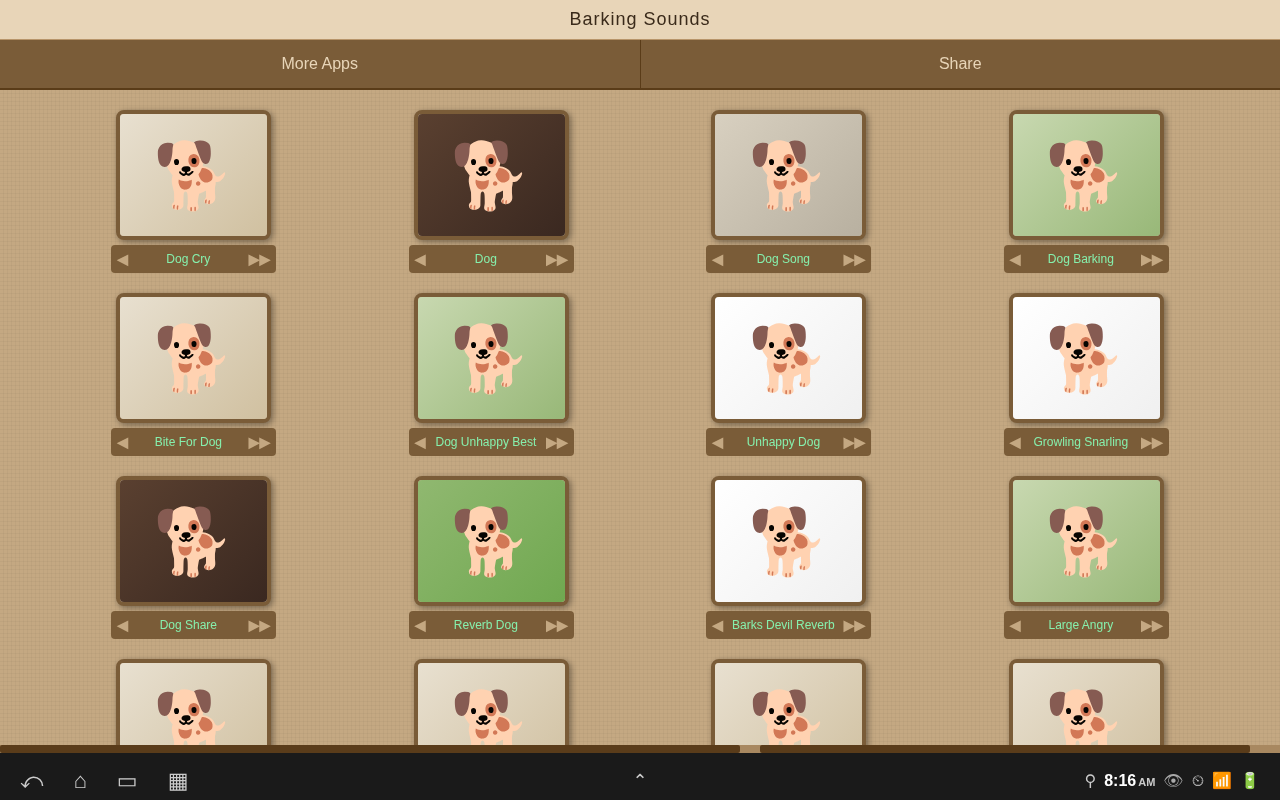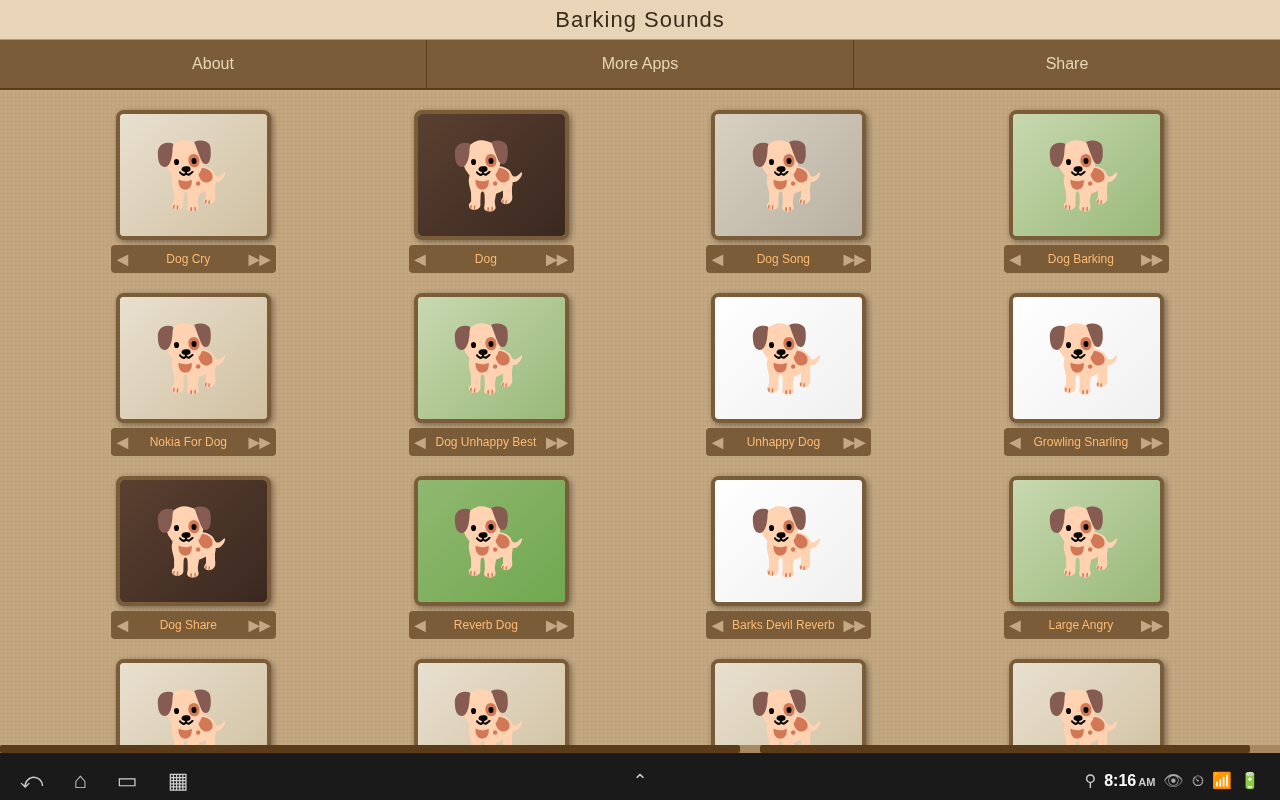--- a/index.html
+++ b/index.html
@@ -14,21 +14,21 @@
     
     #title-bar {
       background: #e8d5b8;
       height: 40px;
       display: flex;
       align-items: center;
       justify-content: center;
       border-bottom: 1px solid #b8956a;
     }
     #title-bar span {
-      font-size: 22px;
+      font-size: 18px;
       color: #3a2a1a;
       letter-spacing: 1px;
     }
 
     
     #nav-bar {
       background: #7a5c38;
       height: 50px;
       display: flex;
       align-items: stretch;
@@ -116,21 +116,21 @@
       width: 0;
       height: 0;
     }
 
     .arrow-left {
       color: #c4a882;
       font-size: 14px;
       font-weight: bold;
     }
     .label-text {
-      color: #fdba74;
+      color: #86efac;
       font-size: 12px;
       text-align: center;
       flex: 1;
     }
     .arrow-right {
       color: #c4a882;
       font-size: 14px;
       font-weight: bold;
     }
 
@@ -197,21 +197,20 @@
     }
   </style>
 </head>
 <body>
 
 <div id="title-bar">
   <span>Barking Sounds</span>
 </div>
 
 <div id="nav-bar">
-  <div class="nav-btn">About</div>
   <div class="nav-btn">More Apps</div>
   <div class="nav-btn">Share</div>
 </div>
 
 <div id="main-content">
   <div class="sound-grid" id="sound-grid">
 
   <div class="sound-item">
         <div class="sound-frame">
           <div class="dog-image" style="background: linear-gradient(135deg, rgb(232, 224, 208) 0%, rgb(208, 192, 160) 100%);">
@@ -261,21 +260,21 @@
         </div>
       </div>
       <div class="sound-item">
         <div class="sound-frame">
           <div class="dog-image" style="background: linear-gradient(135deg, rgb(232, 224, 208) 0%, rgb(208, 192, 160) 100%);">
             <span style="font-size: 65px; line-height: 1;">🐕</span>
           </div>
         </div>
         <div class="sound-label-bar">
           <span class="arrow-left">◀</span>
-          <span class="label-text">Nokia For Dog</span>
+          <span class="label-text">Bite For Dog</span>
           <span class="arrow-right">▶▶</span>
         </div>
       </div>
       <div class="sound-item">
         <div class="sound-frame">
           <div class="dog-image" style="background: linear-gradient(135deg, rgb(200, 216, 176) 0%, rgb(152, 184, 120) 100%);">
             <span style="font-size: 65px; line-height: 1;">🐕</span>
           </div>
         </div>
         <div class="sound-label-bar">

